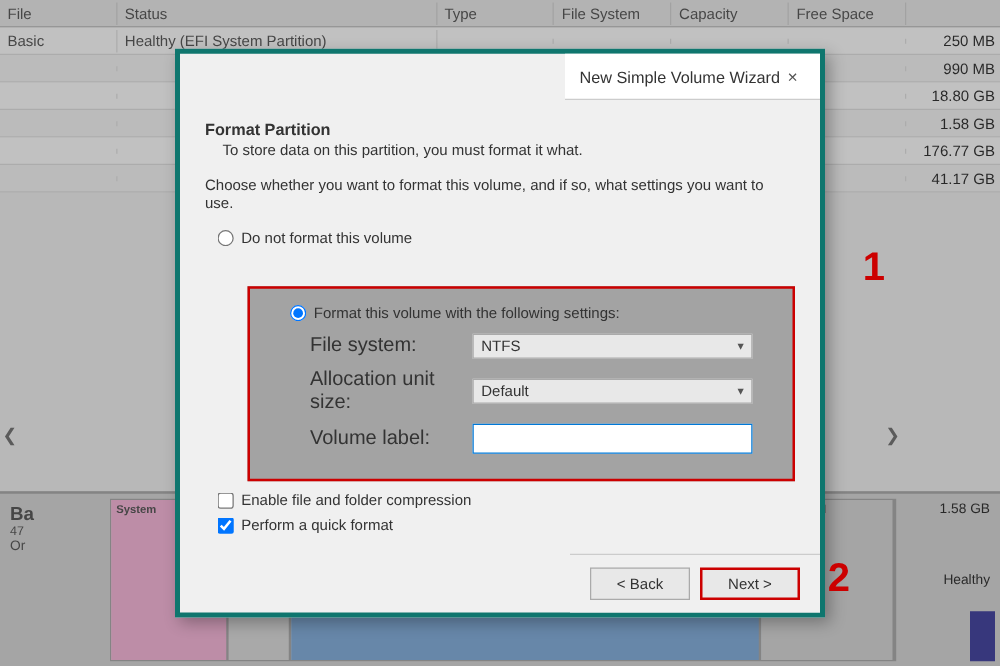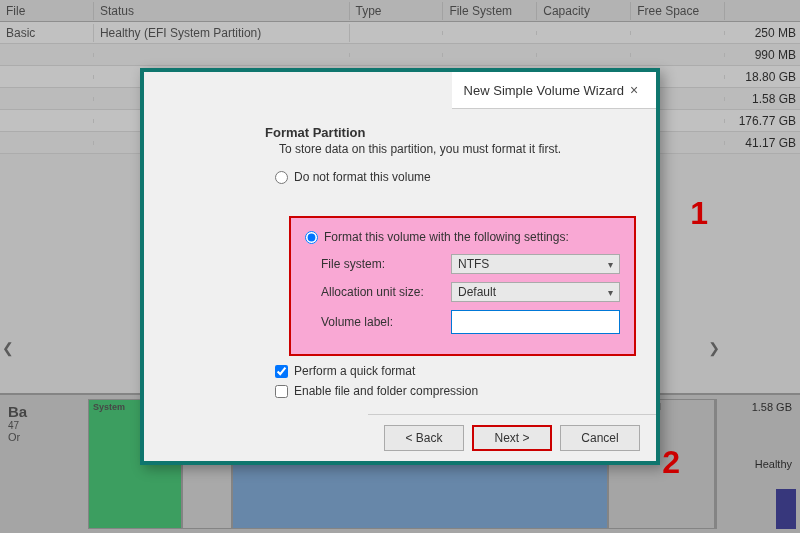--- a/index.html
+++ b/index.html
@@ -97,21 +97,21 @@
     .bg-partition {
       height: 100%;
       border-right: 2px solid #999;
       display: flex;
       flex-direction: column;
       justify-content: flex-start;
       padding: 2px 4px;
       font-size: 10px;
     }
 
-    .bg-partition.system { background: #22c55e; width: 15%; }
+    .bg-partition.system { background: #f9a8d4; width: 15%; }
     .bg-partition.recovery { background: #d8d8d8; width: 8%; }
     .bg-partition.main { background: #6a9fd8; width: 60%; }
     .bg-partition.unallocated { background: #d0d0d0; width: 17%; }
 
     
     .scroll-left {
       position: absolute;
       left: 2px;
       top: 340px;
       font-size: 14px;
@@ -215,44 +215,44 @@
     }
 
     .radio-item input[type=radio] {
       margin: 0;
       cursor: pointer;
     }
 
     
     .format-settings-box {
       border: 2px solid #cc0000;
-      padding: 12px 14px;
+      padding: 12px 32px;
       margin-top: 6px;
-      margin-left: 14px;
-      background: #f9a8d4;
+      margin-left: 24px;
+      background: #a3a3a3;
     }
 
     .format-settings-box .radio-header {
       display: flex;
       align-items: center;
       gap: 6px;
       font-size: 12px;
       color: #333;
       margin-bottom: 10px;
     }
 
     .form-row {
       display: flex;
       align-items: center;
       margin-bottom: 8px;
     }
 
     .form-label {
       width: 130px;
-      font-size: 12px;
+      font-size: 16px;
       color: #333;
     }
 
     .form-control {
       flex: 1;
       height: 20px;
       border: 1px solid #aaa;
       background: #e8e8e8;
       font-size: 12px;
       padding: 2px 6px;
@@ -453,22 +453,23 @@
 <div class="overlay">
   <div class="dialog">
 
     <div class="dialog-titlebar">
       <span class="dialog-title">New Simple Volume Wizard</span>
       <button class="dialog-close">×</button>
     </div>
 
     <div class="dialog-body">
       <div class="section-title">Format Partition</div>
-      <div class="section-subtitle" style="padding-left:14px; font-size:12px; color:#333; margin-bottom:14px;">To store data on this partition, you must format it first.</div>
-
+      <div class="section-subtitle" style="padding-left:14px; font-size:12px; color:#333; margin-bottom:14px;">To store data on this partition, you must format it what.</div>
+
+      <div class="choose-text">Choose whether you want to format this volume, and if so, what settings you want to use.</div>
 
       <div class="radio-group">
         <label class="radio-item">
           <input type="radio" name="format_choice" style="">
           <span>Do not format this volume</span>
         </label>
 
         <div class="format-settings-box">
           <div class="radio-header">
             <input type="radio" name="format_choice" checked="" style="">
@@ -493,32 +494,31 @@
 
           <div class="form-row" style="margin-left:16px;">
             <span class="form-label">Volume label:</span>
             <input type="text" class="form-control input-field" style="border: 1px solid rgb(0, 120, 215); background: rgb(255, 255, 255); height: 24px; font-size: 12px; padding: 2px 6px;" value="">
           </div>
         </div>
       </div>
 
       <div class="checkbox-group">
         <label class="checkbox-item">
+          <input type="checkbox" style="">
+          <span>Enable file and folder compression</span>
+        </label>
+        <label class="checkbox-item">
           <input type="checkbox" checked="" style="">
           <span>Perform a quick format</span>
         </label>
-        <label class="checkbox-item">
-          <input type="checkbox" style="">
-          <span>Enable file and folder compression</span>
-        </label>
       </div>
     </div>
 
     <div class="dialog-footer">
       <button class="btn">&lt; Back</button>
       <button class="btn btn-next">Next &gt;</button>
-      <button class="btn">Cancel</button>
     </div>
   </div>
 
   <div class="annotation annotation-1">1</div>
   <div class="annotation annotation-2">2</div>
 </div>
 
 </body></html>

